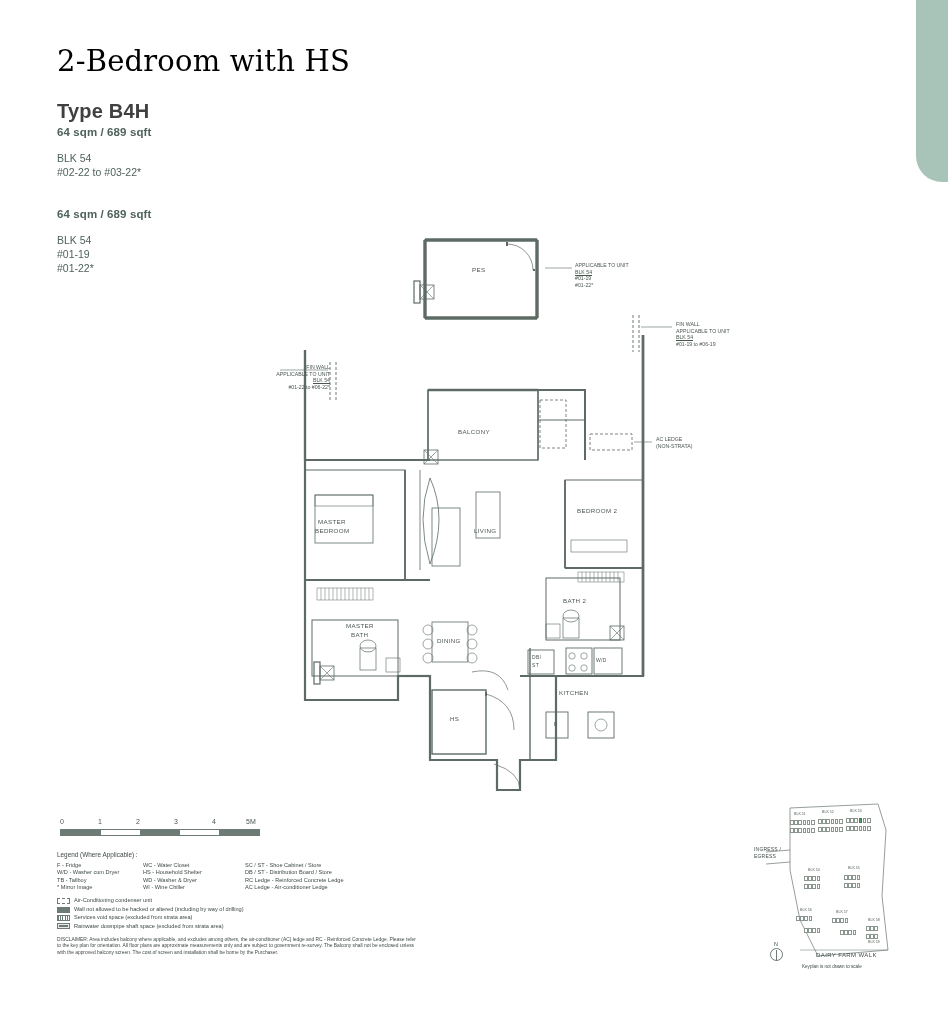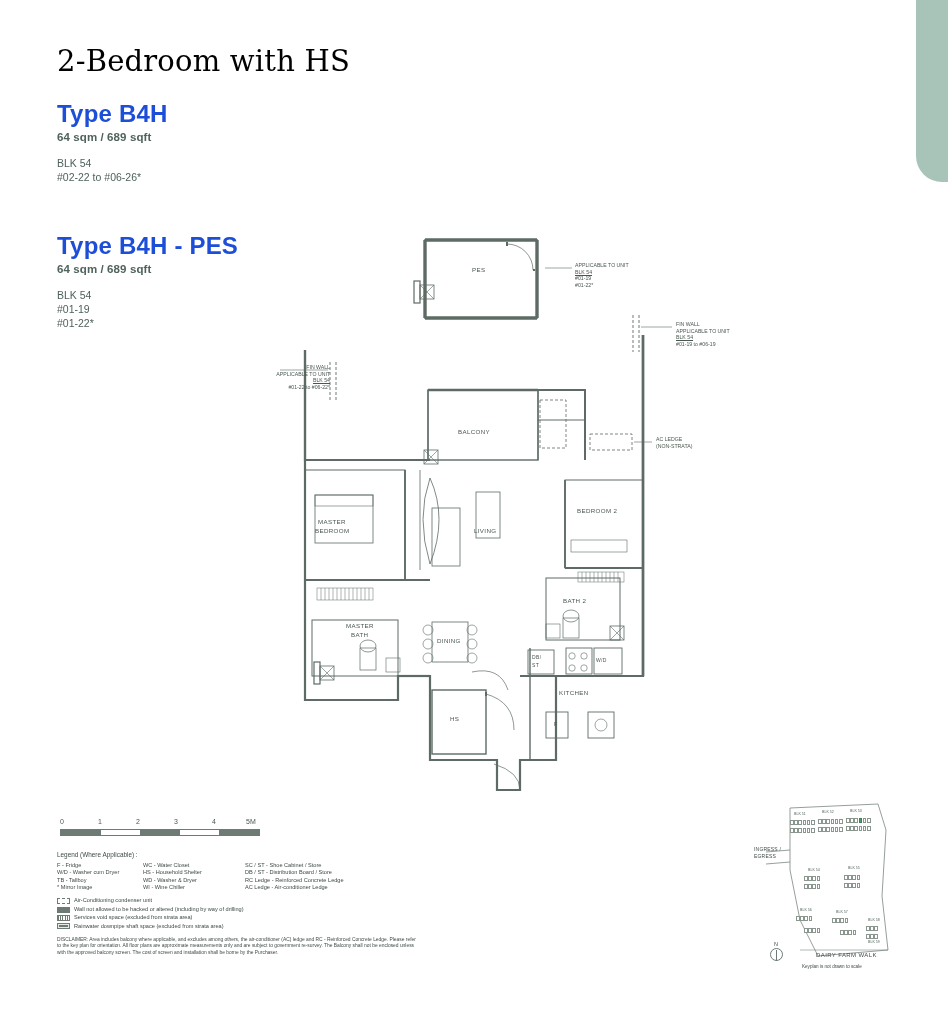--- a/index.html
+++ b/index.html
@@ -35,23 +35,23 @@
   .hdr h1 {
     margin: 0;
     font-family: "DejaVu Serif", serif;
     font-weight: normal;
     font-size: 29px;
     letter-spacing: .2px;
     color: #000000;
   }
   .type-title {
     margin-top: 22px;
-    font-size: 24px;
+    font-size: 20px;
     font-weight: bold;
-    color: #1d4ed8;
+    color: #404040;
     letter-spacing: .2px;
   }
   .type-area {
     font-size: 11.5px;
     font-weight: bold;
     color: #4f625b;
     margin-top: 3px;
     letter-spacing: .1px;
   }
   .blk-block {
@@ -149,26 +149,25 @@
 
   <div class="corner-tab"></div>
 
   <div class="hdr">
     <h1>2-Bedroom with HS</h1>
 
     <div class="type-title">Type B4H</div>
     <div class="type-area">64 sqm / 689 sqft</div>
     <div class="blk-block">
       <div>BLK 54</div>
-      <div>#02-22 to #06-26*</div>
+      <div>#02-22 to #03-22*</div>
     </div>
 
     <div class="spacer-26"></div>
 
-    <div class="type-title">Type B4H - PES</div>
     <div class="type-area">64 sqm / 689 sqft</div>
     <div class="blk-block">
       <div>BLK 54</div>
       <div>#01-19</div>
       <div>#01-22*</div>
     </div>
   </div>
 
   <div class="plan">
     <svg width="948" height="1024" viewBox="0 0 948 1024">

